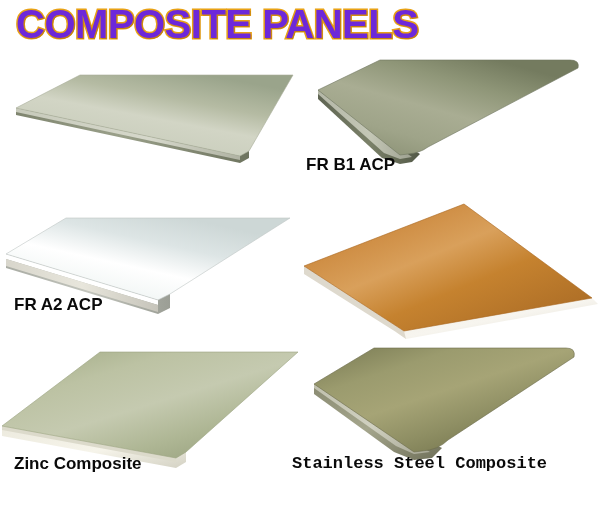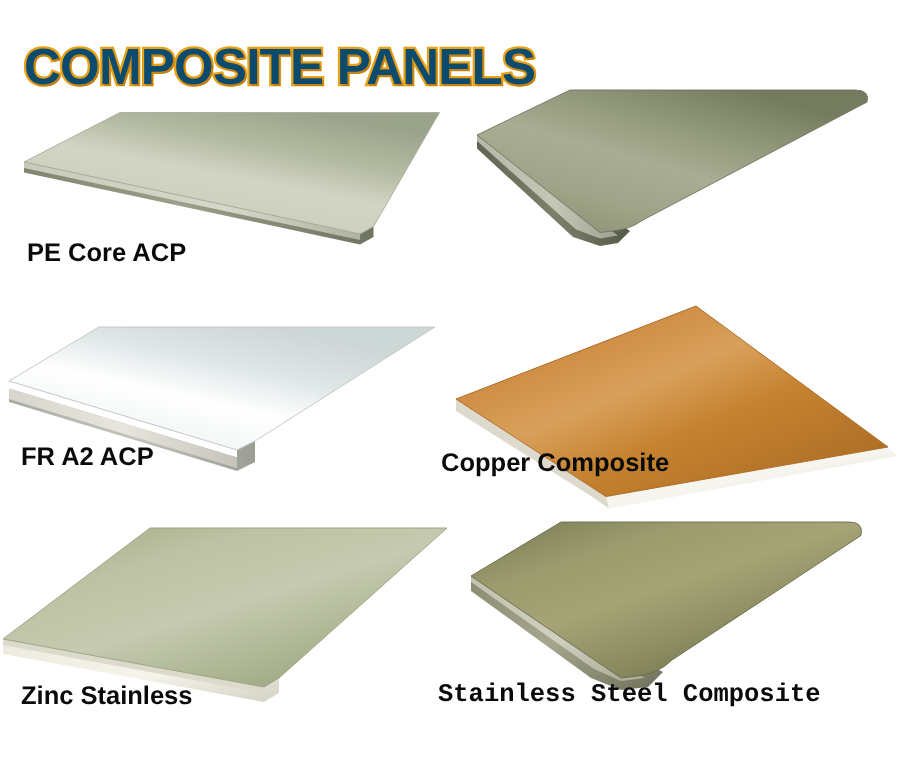--- a/index.html
+++ b/index.html
@@ -13,26 +13,26 @@
   #poster {
     position: relative;
     width: 600px;
     height: 513px;
     background: #ffffff;
     overflow: hidden;
   }
   #title {
     position: absolute;
     left: 16px;
-    top: 28px;
+    top: 4px;
     font-family: "Liberation Sans", sans-serif;
-    font-size: 34px;
+    font-size: 40px;
     font-weight: bold;
     letter-spacing: -0.5px;
-    color: #0c4a6e;
+    color: #6d28d9;
     -webkit-text-stroke: 3px #E8A216;
     paint-order: stroke fill;
     text-shadow:
       0 0 1px #E8A216,
       1px 1px 0 #C07E10;
     white-space: nowrap;
     line-height: 1;
   }
   .panel-cell {
     position: absolute;
@@ -80,21 +80,20 @@
         </linearGradient>
       </defs>
 
       <polygon points="8,50 8,57 232,105 241,100 241,93" fill="url(#g1edge)"></polygon>
       <polygon points="8,50 8,54 232,102 232,98" fill="url(#g1core)"></polygon>
 
       <polygon points="8,50 72,17 285,17 241,93 232,98" fill="url(#g1face)"></polygon>
       <polygon points="8,50 72,17 285,17 241,93 232,98" fill="none" stroke="#a7ad99" stroke-width="0.6"></polygon>
     </svg>
   </div>
-  <div class="panel-label" style="left:18px; top:160px;">PE Core ACP</div>
 
   <div class="panel-cell" style="left:308px; top:52px;">
     <svg class="panel-svg" width="285" height="125" viewBox="0 0 285 125">
       <defs>
         <linearGradient id="g2face" x1="0.1" y1="0.9" x2="0.75" y2="0.05">
           <stop offset="0%" stop-color="#8d9377"></stop>
           <stop offset="22%" stop-color="#9fa489"></stop>
           <stop offset="48%" stop-color="#a9ad93"></stop>
           <stop offset="75%" stop-color="#8f9678"></stop>
           <stop offset="100%" stop-color="#747b5f"></stop>
@@ -111,20 +110,21 @@
         </linearGradient>
       </defs>
 
       <polygon points="10,38 10,47 74,106 92,112 104,110 112,102" fill="url(#g2edge)"></polygon>
       <polygon points="10,38 10,42 76,101 92,107 104,105" fill="url(#g2core)"></polygon>
 
       <path d="M 10,38 L 72,8 L 262,8 Q 272,8 270,16 L 120,95 Q 112,101 100,102 L 92,103 Z" fill="url(#g2face)"></path>
       <path d="M 10,38 L 72,8 L 262,8 Q 272,8 270,16 L 120,95 Q 112,101 100,102 L 92,103 Z" fill="none" stroke="#6f7560" stroke-width="0.6"></path>
     </svg>
   </div>
+  <div class="panel-label" style="left:306px; top:156px;">FR B1 ACP</div>
 
   <div class="panel-cell" style="left:0px; top:196px;">
     <svg class="panel-svg" width="300" height="125" viewBox="0 0 300 125">
       <defs>
         <linearGradient id="g3face" x1="0.05" y1="0.9" x2="0.7" y2="0.05">
           <stop offset="0%" stop-color="#e2e9e7"></stop>
           <stop offset="20%" stop-color="#f3f7f6"></stop>
           <stop offset="45%" stop-color="#ffffff"></stop>
           <stop offset="72%" stop-color="#dde5e5"></stop>
           <stop offset="100%" stop-color="#cdd7d6"></stop>
@@ -168,21 +168,20 @@
         </linearGradient>
       </defs>
 
       <polygon points="296,100 302,106 110,141 100,134" fill="url(#g4edge)"></polygon>
       <polygon points="8,68 8,76 100,134 110,141 108,133" fill="#ded9cd"></polygon>
 
       <polygon points="8,68 168,6 296,100 108,133" fill="url(#g4face)"></polygon>
       <polygon points="8,68 168,6 296,100 108,133" fill="none" stroke="#a9671f" stroke-width="0.6"></polygon>
     </svg>
   </div>
-  <div class="panel-label" style="left:294px; top:300px;">Copper Composite</div>
 
   <div class="panel-cell" style="left:0px; top:340px;">
     <svg class="panel-svg" width="310" height="135" viewBox="0 0 310 135">
       <defs>
         <linearGradient id="g5face" x1="0.1" y1="0.08" x2="0.85" y2="0.95">
           <stop offset="0%" stop-color="#a9b18d"></stop>
           <stop offset="22%" stop-color="#bcc2a3"></stop>
           <stop offset="50%" stop-color="#c5cab0"></stop>
           <stop offset="76%" stop-color="#aeb694"></stop>
           <stop offset="100%" stop-color="#98a17e"></stop>
@@ -194,21 +193,21 @@
         </linearGradient>
       </defs>
 
       <polygon points="2,86 2,96 176,128 186,122 186,112" fill="url(#g5edge)"></polygon>
       <polygon points="2,86 2,90 176,122 176,118" fill="#dcdacb"></polygon>
 
       <polygon points="2,86 100,12 298,12 186,112 176,118" fill="url(#g5face)"></polygon>
       <polygon points="2,86 100,12 298,12 186,112 176,118" fill="none" stroke="#9aa27f" stroke-width="0.6"></polygon>
     </svg>
   </div>
-  <div class="panel-label" style="left:14px; top:455px;">Zinc Stainless</div>
+  <div class="panel-label" style="left:14px; top:455px;">Zinc Composite</div>
 
   <div class="panel-cell" style="left:310px; top:340px;">
     <svg class="panel-svg" width="290" height="135" viewBox="0 0 290 135">
       <defs>
         <linearGradient id="g6face" x1="0.1" y1="0.08" x2="0.82" y2="0.95">
           <stop offset="0%" stop-color="#84855c"></stop>
           <stop offset="20%" stop-color="#9b9b6e"></stop>
           <stop offset="45%" stop-color="#a6a476"></stop>
           <stop offset="70%" stop-color="#8e8e63"></stop>
           <stop offset="100%" stop-color="#6f7049"></stop>

